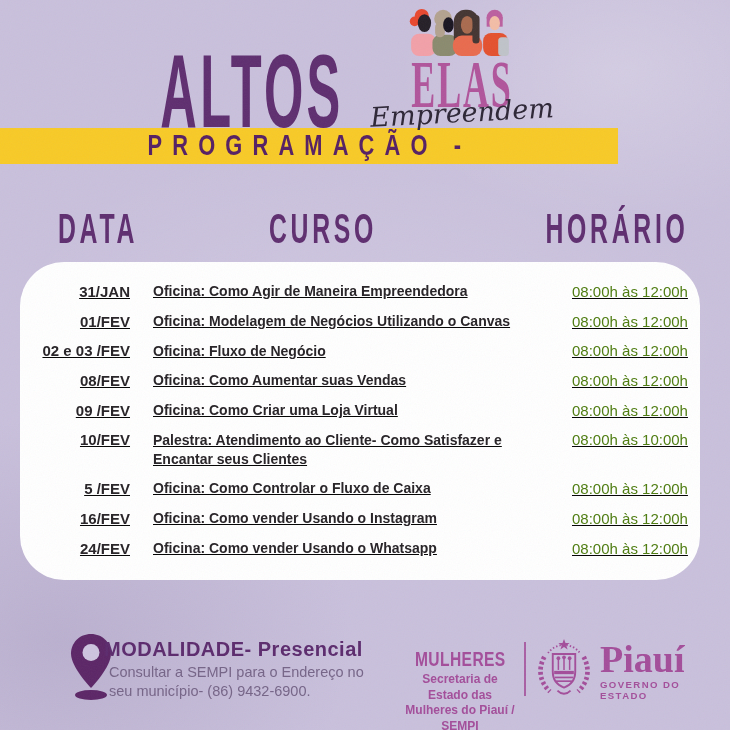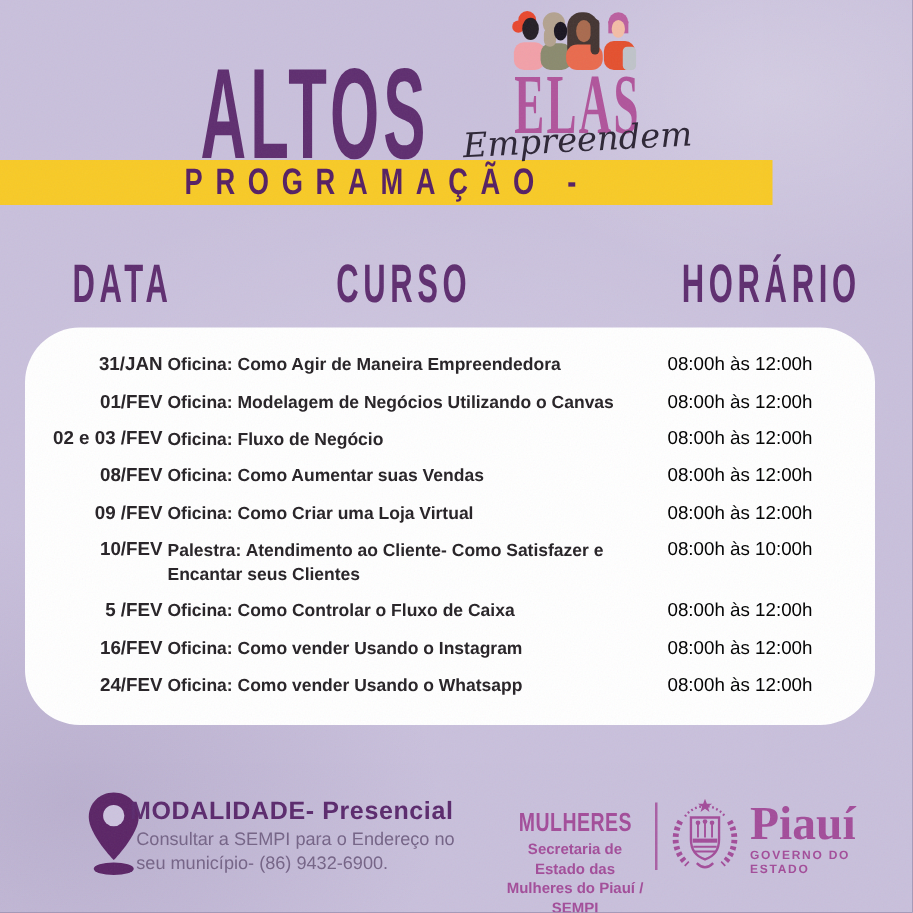--- a/index.html
+++ b/index.html
@@ -32,25 +32,25 @@
           display:flex;align-items:center;justify-content:center;z-index:2;}
   .banner .cond{color:#551f63;font-size:28px;letter-spacing:13px;transform:scale(.78,1.05);}
 
   .hdr{position:absolute;top:206px;color:#5e2d6f;font-size:40px;letter-spacing:6px;
        transform:translateX(-50%) scale(.62,1.08);transform-origin:center top;}
   .hdr.h-data{left:98px;} .hdr.h-curso{left:323px;} .hdr.h-horario{left:617px;}
 
   .card{position:absolute;left:20px;top:262px;width:680px;height:318px;background:#ffffff;
         border-radius:44px;box-sizing:border-box;padding:20px 10px 22px 8px;
         display:flex;flex-direction:column;justify-content:space-between;}
-  .row{display:grid;grid-template-columns:102px 396px 1fr;column-gap:4px;align-items:center;}
+  .row{display:grid;grid-template-columns:102px 396px 1fr;column-gap:23px;align-items:center;text-decoration:underline;}
   .cell{color:#262226;}
   .cell.date{font-size:15px;font-weight:700;text-align:right;white-space:nowrap;}
   .cell.course{font-size:14px;font-weight:700;line-height:1.35;}
-  .cell.time{font-size:15px;font-weight:400;color:#000000;white-space:nowrap;align-self:center;}
+  .cell.time{font-size:15px;font-weight:400;color:#4d7c0f;white-space:nowrap;align-self:center;}
 
   
   .pin-svg{position:absolute;left:68px;top:632px;width:46px;height:70px;}
   .modality-title{position:absolute;left:104px;top:638px;color:#5b2a6d;font-size:20px;font-weight:700;letter-spacing:.5px;}
   .modality-note{position:absolute;left:109px;top:663px;color:#756487;font-size:14.5px;line-height:1.28;}
   .sempi{position:absolute;left:402px;top:648px;width:116px;text-align:center;color:#a34d9a;}
   .sempi .name{font-size:19px;letter-spacing:.5px;transform:scale(.82,1.1);transform-origin:center top;}
   .sempi .dept{font-size:12px;font-weight:700;line-height:1.3;margin-top:4px;}
   .divider{position:absolute;left:524px;top:642px;width:2px;height:54px;background:#a34d9a;opacity:.85;}
   .crest-svg{position:absolute;left:534px;top:634px;width:60px;height:70px;}

